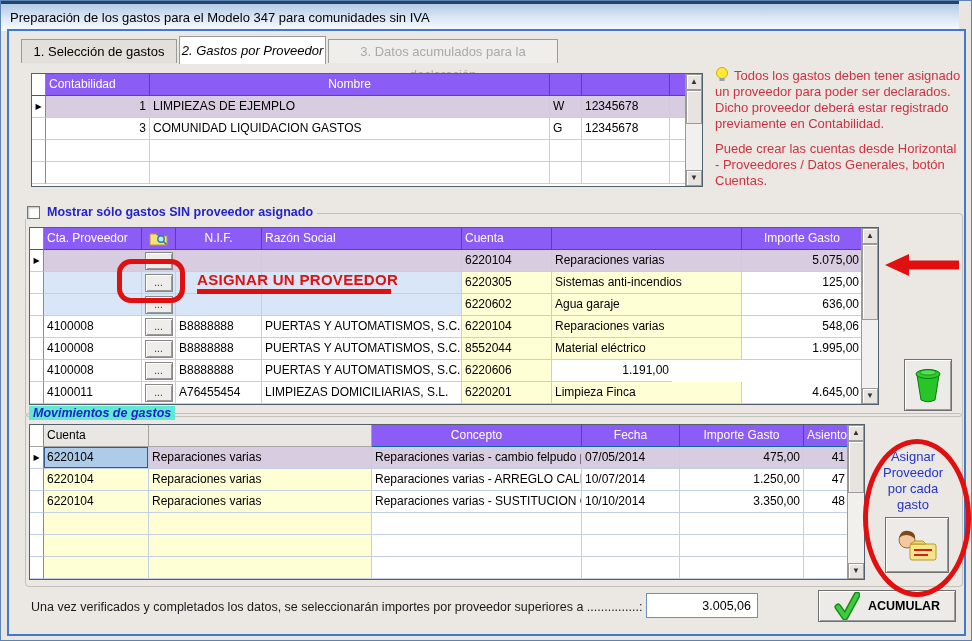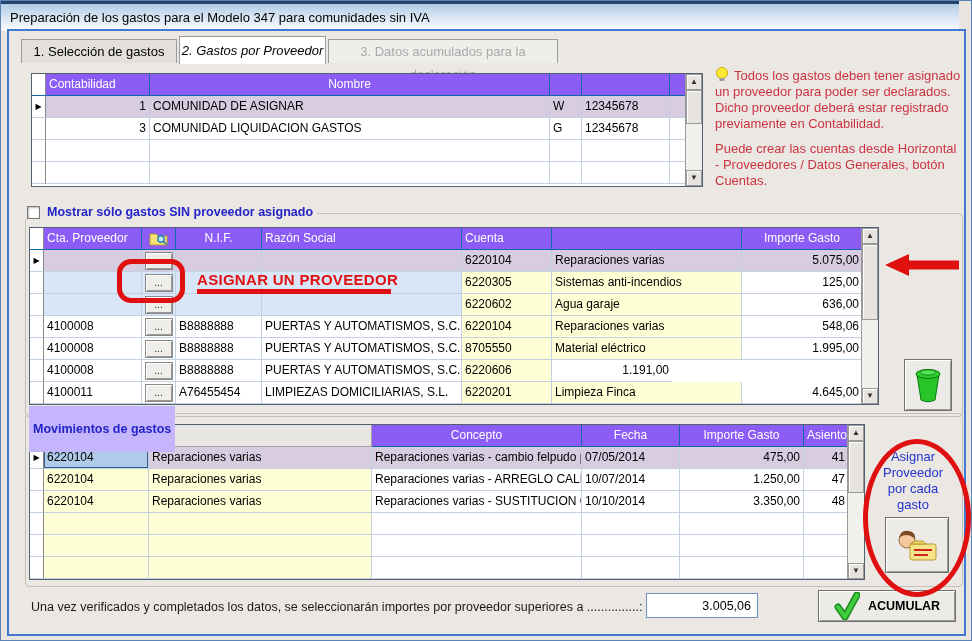--- a/index.html
+++ b/index.html
@@ -118,21 +118,21 @@
         <div class="tcell hblue t1-contab">Contabilidad</div>
         <div class="tcell hblue ctr t1-nombre">Nombre</div>
         <div class="tcell hblue t1-tipo"></div>
         <div class="tcell hblue t1-nif"></div>
         <div class="tcell hblue t1-x"></div>
       </div>
       <div id="companies-body">
           <div class="trow row-selected">
             <div class="tcell sel-cell t1-sel">▶</div>
             <div class="tcell t1-contab num bg-purple">1</div>
-            <div class="tcell t1-nombre bg-purple">COMUNIDAD DE ASIGNAR</div>
+            <div class="tcell t1-nombre bg-purple">LIMPIEZAS DE EJEMPLO</div>
             <div class="tcell t1-tipo bg-purple">W</div>
             <div class="tcell t1-nif bg-purple">12345678</div>
             <div class="tcell t1-x bg-purple"></div>
           </div>
           <div class="trow">
             <div class="tcell sel-cell t1-sel"></div>
             <div class="tcell t1-contab num">3</div>
             <div class="tcell t1-nombre">COMUNIDAD LIQUIDACION GASTOS</div>
             <div class="tcell t1-tipo">G</div>
             <div class="tcell t1-nif">12345678</div>
@@ -231,21 +231,21 @@
             <div class="tcell t2-cuenta bg-yellow">6220104</div>
             <div class="tcell t2-desc bg-yellow">Reparaciones varias</div>
             <div class="tcell t2-imp num">548,06</div>
           </div>
           <div class="trow">
             <div class="tcell sel-cell t2-sel"></div>
             <div class="tcell t2-cta">4100008</div>
             <div class="tcell t2-btn"><button class="dots">...</button></div>
             <div class="tcell t2-nif">B8888888</div>
             <div class="tcell t2-razon">PUERTAS Y AUTOMATISMOS, S.C.</div>
-            <div class="tcell t2-cuenta bg-yellow">8705550</div>
+            <div class="tcell t2-cuenta bg-yellow">8552044</div>
             <div class="tcell t2-desc bg-yellow">Material eléctrico</div>
             <div class="tcell t2-imp num">1.995,00</div>
           </div>
           <div class="trow">
             <div class="tcell sel-cell t2-sel"></div>
             <div class="tcell t2-cta">4100008</div>
             <div class="tcell t2-btn"><button class="dots">...</button></div>
             <div class="tcell t2-nif">B8888888</div>
             <div class="tcell t2-razon">PUERTAS Y AUTOMATISMOS, S.C.</div>
             <div class="tcell t2-cuenta bg-yellow">6220606</div>
@@ -279,21 +279,21 @@
 
     <div class="ann ann-rect"></div>
     <div class="ann ann-text">ASIGNAR UN PROVEEDOR</div>
     <div class="ann ann-line"></div>
     <svg class="ann" style="left:876px;top:222px;" width="74" height="24">
       <polygon points="0,12 24,1 24,7.5 74,7.5 74,16.5 24,16.5 24,23" fill="#e01010"></polygon>
     </svg>
     <div class="ann ann-ellipse"></div>
 
     <div class="groupbox" style="left:16px;top:382px;width:938px;height:174px;"></div>
-    <div class="blue-label" style="position:absolute;left:20px;top:375px;background:#c4b5fd;padding:16px 4px;z-index:2;">Movimientos de gastos</div>
+    <div class="blue-label" style="position:absolute;left:20px;top:375px;background:#5eead4;padding:0 4px;z-index:2;font-style:italic;">Movimientos de gastos</div>
 
     <div class="tbl" id="movements" style="left:20px;top:393px;width:836px;height:156px;">
       <div class="trow">
         <div class="tcell sel-cell hgrey t3-sel"></div>
         <div class="tcell hgrey t3-cuenta">Cuenta</div>
         <div class="tcell hgrey t3-desc"></div>
         <div class="tcell hblue ctr t3-conc">Concepto</div>
         <div class="tcell hblue ctr t3-fecha">Fecha</div>
         <div class="tcell hblue ctr t3-imp">Importe Gasto</div>
         <div class="tcell hblue ctr t3-asiento">Asiento</div>

